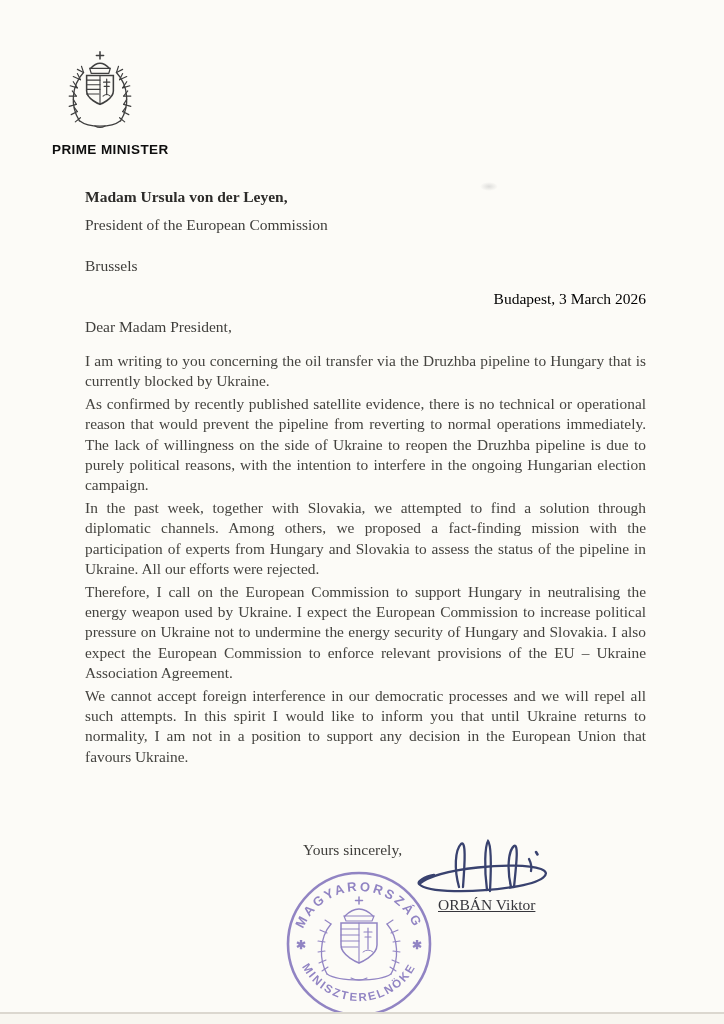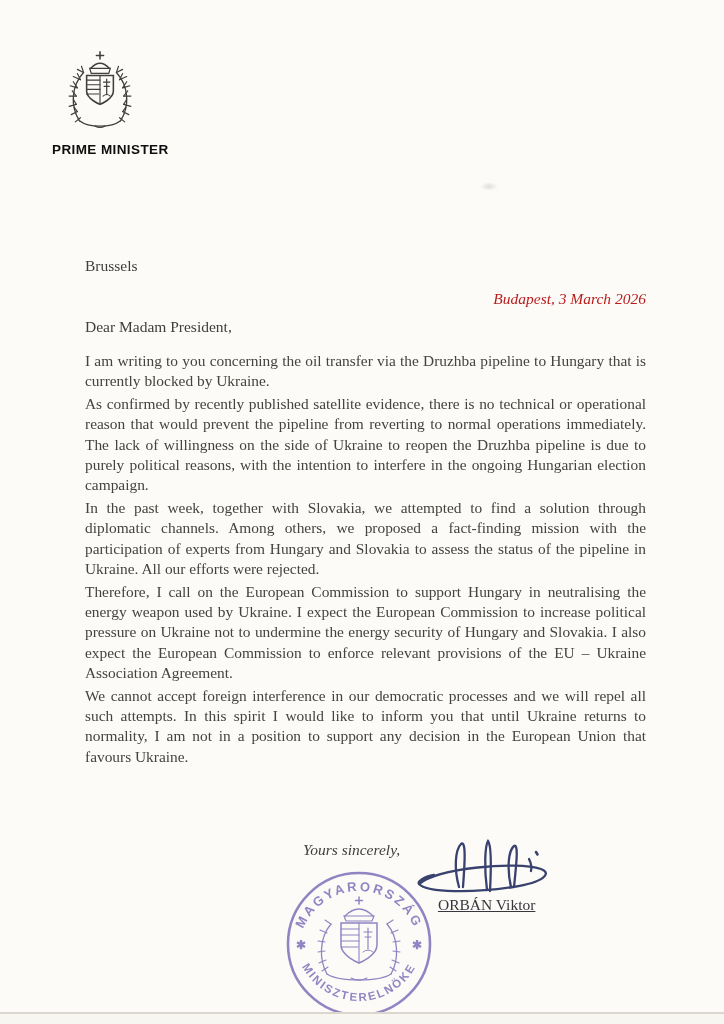--- a/index.html
+++ b/index.html
@@ -26,34 +26,34 @@
     opacity:.45;
   }
 
   
   .recipient-name{position:absolute;left:85px;top:188px;font-weight:700;font-size:15.5px;color:#2d2c2a;}
   .recipient-title{position:absolute;left:85px;top:216px;font-size:15.5px;color:#3f3e3b;}
   .recipient-city{
     position:absolute;left:85px;top:257px;font-size:15.5px;color:#3f3e3b;
     text-underline-offset:3px;text-decoration-thickness:1px;
   }
-  .dateline{position:absolute;right:78px;top:290px;font-style:italic;font-size:15.5px;color:#b91c1c;}
+  .dateline{position:absolute;right:78px;top:290px;font-size:15.5px;color:#000000;}
   .salutation{position:absolute;left:85px;top:318px;font-size:15.5px;color:#3f3e3b;text-align:center;}
 
   
   .body-block{position:absolute;left:85px;top:351px;width:561px;}
   .body-block p{
     margin:0 0 2.5px 0;
     font-size:15.4px;line-height:20.3px;color:#44433f;
     text-align:justify;
   }
   .body-block p:last-child{margin-bottom:0;}
 
   
-  .valediction{position:absolute;left:303px;top:841px;font-size:15.5px;color:#3f3e3b;font-style:italic;}
+  .valediction{position:absolute;left:303px;top:841px;font-size:15.5px;color:#3f3e3b;}
   .signature{position:absolute;left:412px;top:835px;width:145px;height:68px;}
   .signer{position:absolute;left:438px;top:896px;font-size:15.5px;color:#36363c;text-decoration:underline;}
 
   
   .stamp{position:absolute;left:281px;top:866px;width:156px;height:156px;opacity:.93;mix-blend-mode:multiply;}
   .stamp text{font-family:"Liberation Sans",sans-serif;font-weight:700;}
 
   
   .bottom-line{position:absolute;left:0;top:1012px;width:724px;height:2px;background:#dbd7cf;}
   .bottom-strip{position:absolute;left:0;top:1014px;width:724px;height:10px;background:#f8f6f0;}
@@ -90,20 +90,22 @@
       <path d="M51 23 l2 -6 M54 30 l3 -6 M57 38 l4 -6 M58 46 l4 -5 M58 54 l3 -5 M57 61 l3 -4" stroke-width="1.1"></path>
 
       <path d="M30 75 q5 3 10 0" stroke-width="1.1"></path>
     </g>
   </svg>
 
   <div class="office">PRIME MINISTER</div>
 
   <div class="artifact"></div>
 
+  <div class="recipient-name">Madam Ursula von der Leyen,</div>
+  <div class="recipient-title">President of the European Commission</div>
   <div class="recipient-city">Brussels</div>
 
   <div class="dateline">Budapest, 3 March 2026</div>
   <div class="salutation">Dear Madam President,</div>
 
   <div class="body-block">
     <p>I am writing to you concerning the oil transfer via the Druzhba pipeline to Hungary that is currently blocked by Ukraine.</p>
     <p>As confirmed by recently published satellite evidence, there is no technical or operational reason that would prevent the pipeline from reverting to normal operations immediately. The lack of willingness on the side of Ukraine to reopen the Druzhba pipeline is due to purely political reasons, with the intention to interfere in the ongoing Hungarian election campaign.</p>
     <p>In the past week, together with Slovakia, we attempted to find a solution through diplomatic channels. Among others, we proposed a fact-finding mission with the participation of experts from Hungary and Slovakia to assess the status of the pipeline in Ukraine. All our efforts were rejected.</p>
     <p>Therefore, I call on the European Commission to support Hungary in neutralising the energy weapon used by Ukraine. I expect the European Commission to increase political pressure on Ukraine not to undermine the energy security of Hungary and Slovakia. I also expect the European Commission to enforce relevant provisions of the EU – Ukraine Association Agreement.</p>

